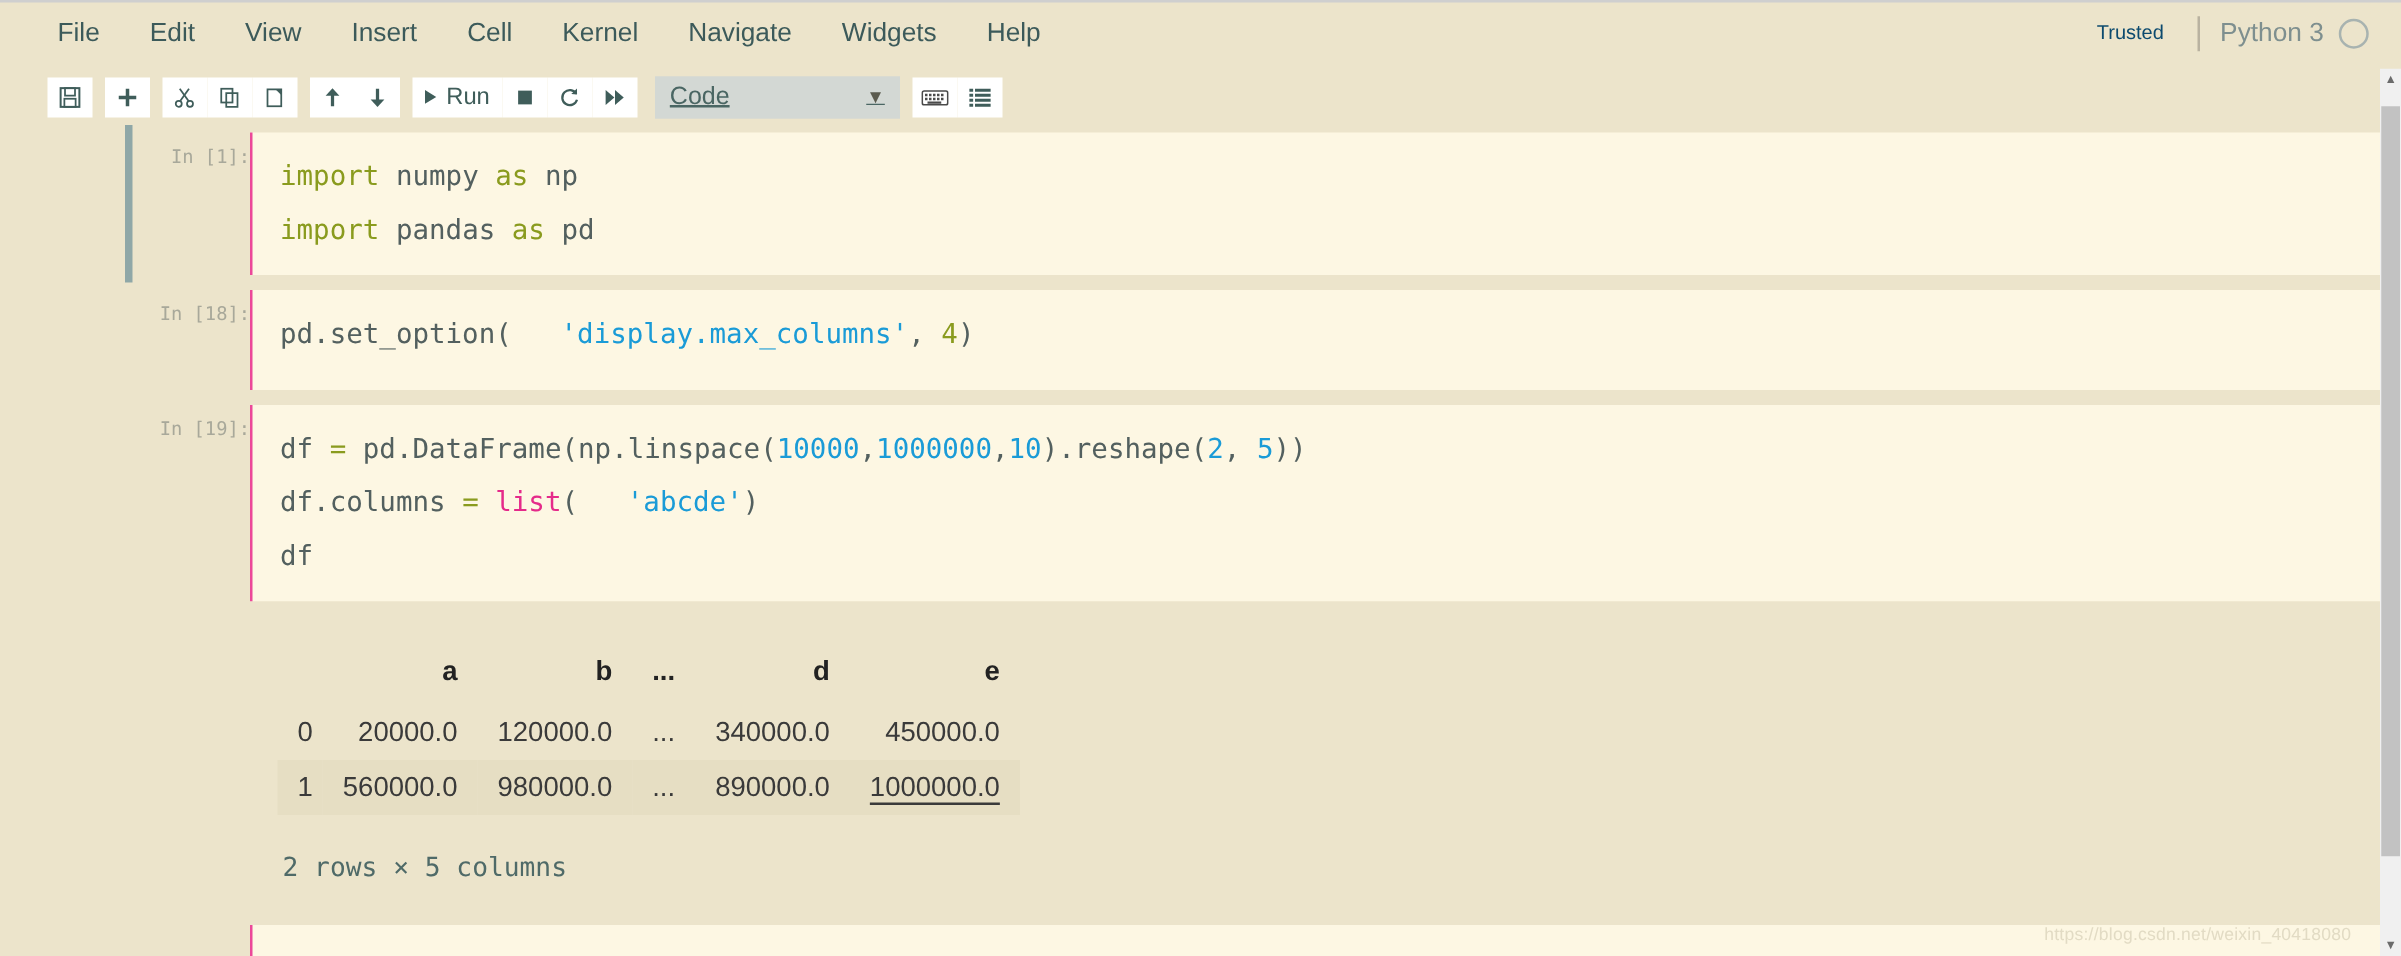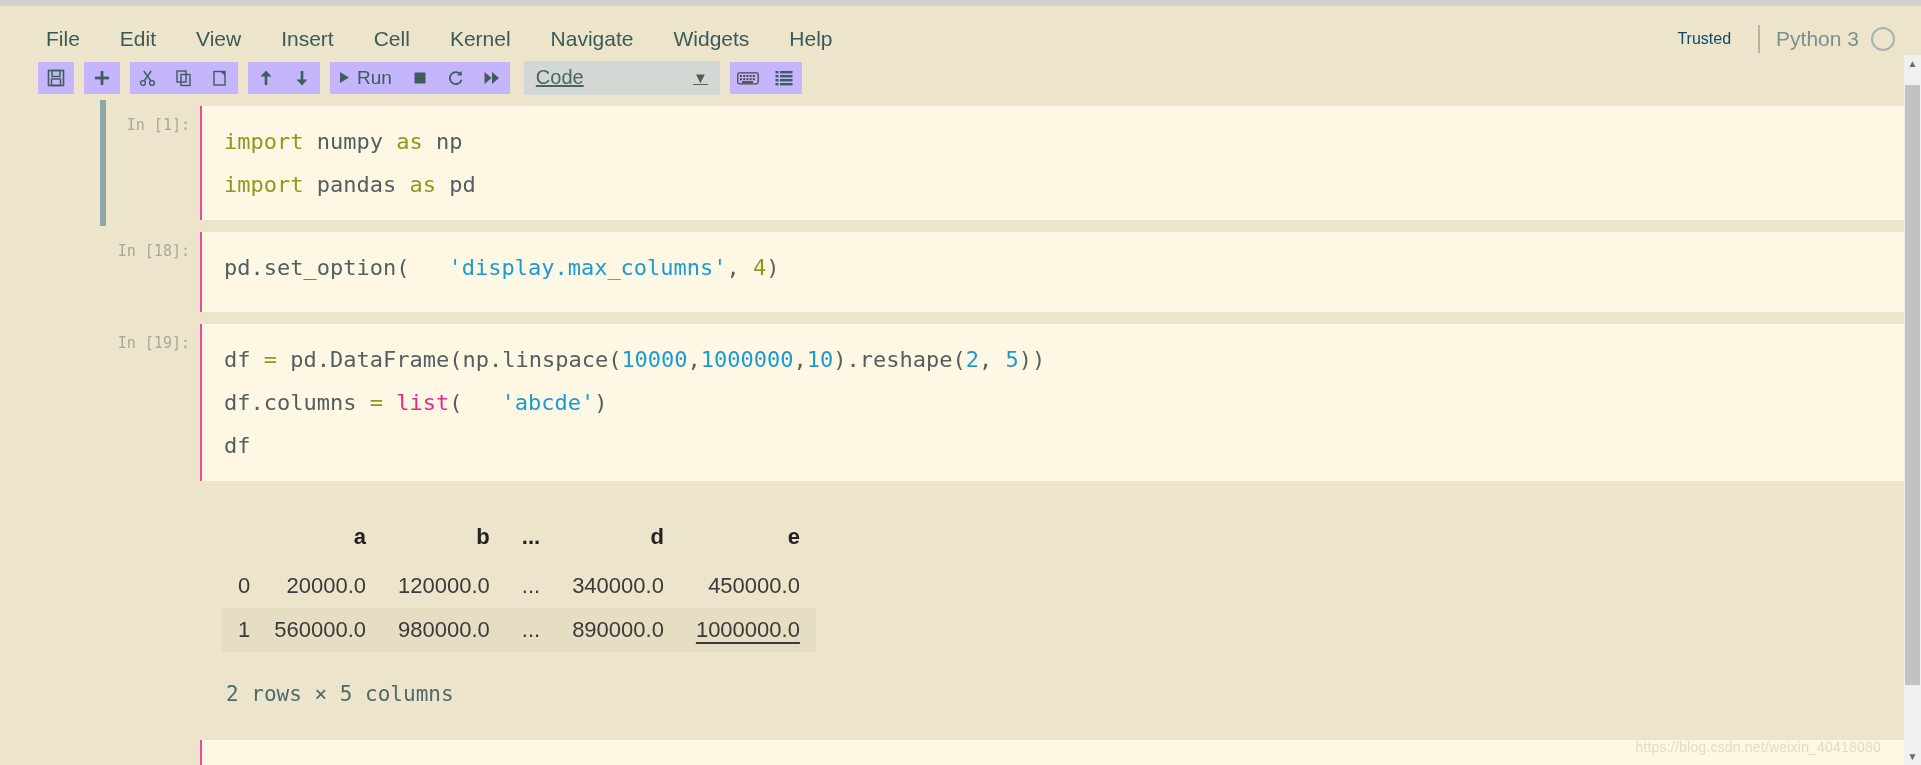--- a/index.html
+++ b/index.html
@@ -28,21 +28,21 @@
     position: absolute;
     top: 0; left: 0;
     width: 1921px;
     height: 3px;
     background: #cfcfcf;
   }
 
   
   .menubar {
     position: absolute;
-    top: 14px; left: 0;
+    top: 2px; left: 0;
     width: 1921px;
     height: 49px;
     background: #ece4cb;
     display: flex;
     align-items: center;
   }
   .menu-items {
     display: flex;
     align-items: center;
     margin-left: 26px;
@@ -94,21 +94,21 @@
     display: flex;
     align-items: center;
   }
   .tb-group {
     display: flex;
     align-items: center;
     margin-left: 10px;
   }
   .tb-group:first-child { margin-left: 38px; }
   .tb-btn {
-    background: #c4b5fd;
+    background: #ffffff;
     border: none;
     height: 32px;
     min-width: 36px;
     display: flex;
     align-items: center;
     justify-content: center;
     padding: 0 7px;
     color: #3f5d5a;
     cursor: pointer;
   }
@@ -169,21 +169,20 @@
     bottom: 0;
     width: 6px;
     background: transparent;
   }
   .cell.selected .cell-selbar { background: #8fa7a7; }
 
   .prompt {
     width: 100px;
     flex: 0 0 100px;
     text-align: right;
-    padding-right: 10px;
     padding-top: 10px;
     font-family: "DejaVu Sans Mono", "Liberation Mono", monospace;
     font-size: 15px;
     color: #a8a89a;
     box-sizing: border-box;
   }
   .input-area {
     flex: 1 1 auto;
     background: #fdf7e3;
     border-left: 2px solid #ec4899;

